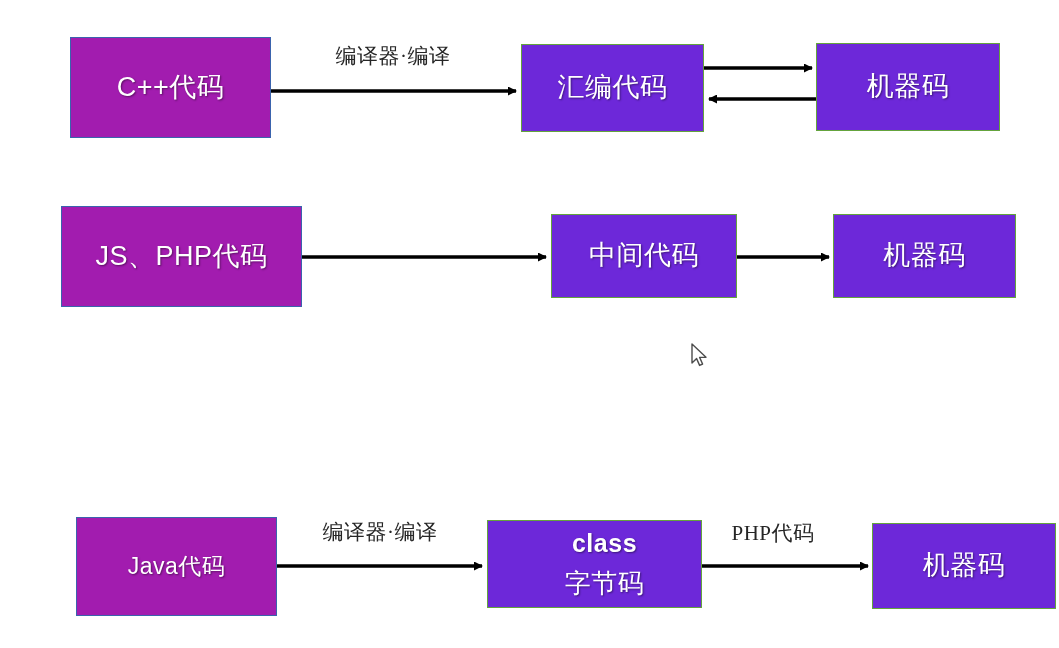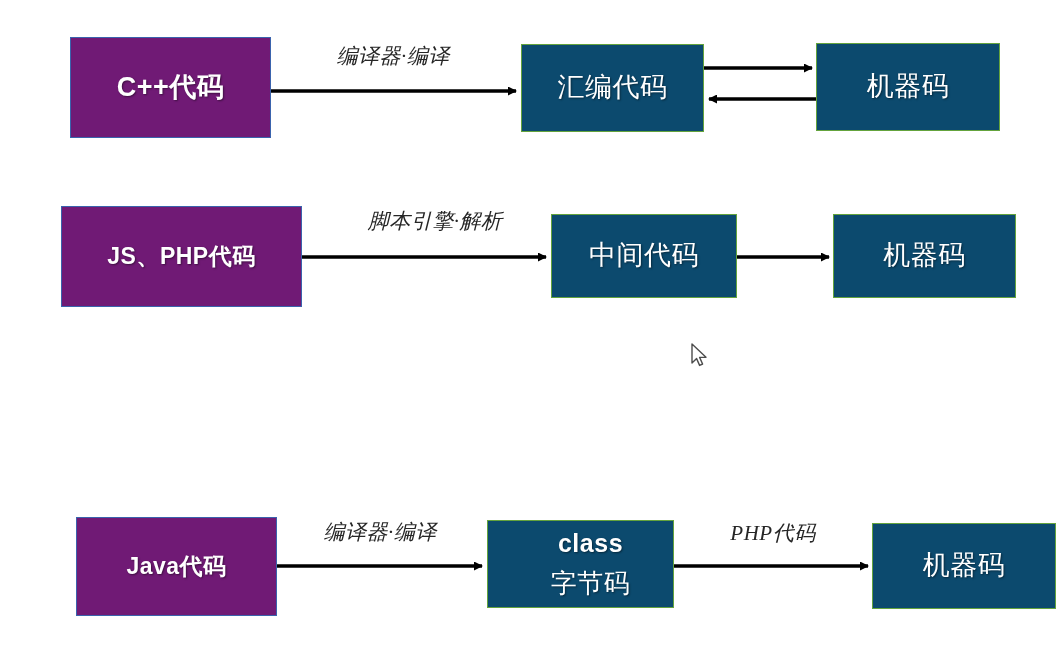--- a/index.html
+++ b/index.html
@@ -27,45 +27,44 @@
     flex-direction: column;
     align-items: center;
     justify-content: center;
     text-align: center;
     color: #ffffff;
     line-height: 1.1;
     letter-spacing: 0.5px;
     text-shadow: 1px 1px 2px rgba(0,0,0,0.45);
   }
   .node.blue {
-    background: #701a75;
+    background: #a21caf;
     border: 1px solid #3a63ad;
-    font-weight: bold;
+    font-weight: normal;
   }
   .node.green {
-    background: #0c4a6e;
+    background: #6d28d9;
     border: 1px solid #64a33d;
     font-weight: normal;
   }
   .node .line1,
   .node .line2 {
     display: block;
     white-space: nowrap;
   }
 
   
   .edge-label {
     position: absolute;
     color: #262626;
     font-family: "Liberation Serif", "DejaVu Serif", serif;
     font-size: 21px;
     white-space: nowrap;
     text-align: center;
     letter-spacing: 0.5px;
-    font-style: italic;
   }
 
   
   #arrows {
     position: absolute;
     left: 0;
     top: 0;
     width: 1059px;
     height: 648px;
     pointer-events: none;
@@ -115,41 +114,40 @@
   <div class="edge-label" style="left:303px; top:42px; width:180px;">编译器·编译</div>
 
   <div class="node green" style="left:521px; top:44px; width:183px; height:88px; font-size:27px;">
     <span class="line1">汇编代码</span>
   </div>
 
   <div class="node green" style="left:816px; top:43px; width:184px; height:88px; font-size:27px;">
     <span class="line1">机器码</span>
   </div>
 
-  <div class="node blue" style="left:61px; top:206px; width:241px; height:101px; font-size:23px;text-align:center;">
+  <div class="node blue" style="left:61px; top:206px; width:241px; height:101px; font-size:27px;text-align:center;">
     <span class="line1">JS、PHP代码</span>
   </div>
 
-  <div class="edge-label" style="left:330px; top:207px; width:210px;">脚本引擎·解析</div>
 
   <div class="node green" style="left:551px; top:214px; width:186px; height:84px; font-size:27px;">
     <span class="line1">中间代码</span>
   </div>
 
   <div class="node green" style="left:833px; top:214px; width:183px; height:84px; font-size:27px;">
     <span class="line1">机器码</span>
   </div>
 
   <div class="node blue" style="left:76px; top:517px; width:201px; height:99px; font-size:23px;">
     <span class="line1">Java代码</span>
   </div>
 
   <div class="edge-label" style="left:290px; top:518px; width:180px;">编译器·编译</div>
 
-  <div class="node green" style="left:487px; top:520px; width:187px; height:88px; font-size:25px;padding-left:20px;">
+  <div class="node green" style="left:487px; top:520px; width:215px; height:88px; font-size:25px;padding-left:20px;">
     <span class="line1" style="font-weight:bold; font-size:25px;">class</span>
     <span class="line2" style="font-size:26px; margin-top:12px;">字节码</span>
   </div>
 
   <div class="edge-label" style="left:693px; top:519px; width:160px;">PHP代码</div>
 
   <div class="node green" style="left:872px; top:523px; width:184px; height:86px; font-size:27px;">
     <span class="line1">机器码</span>
   </div>
 

